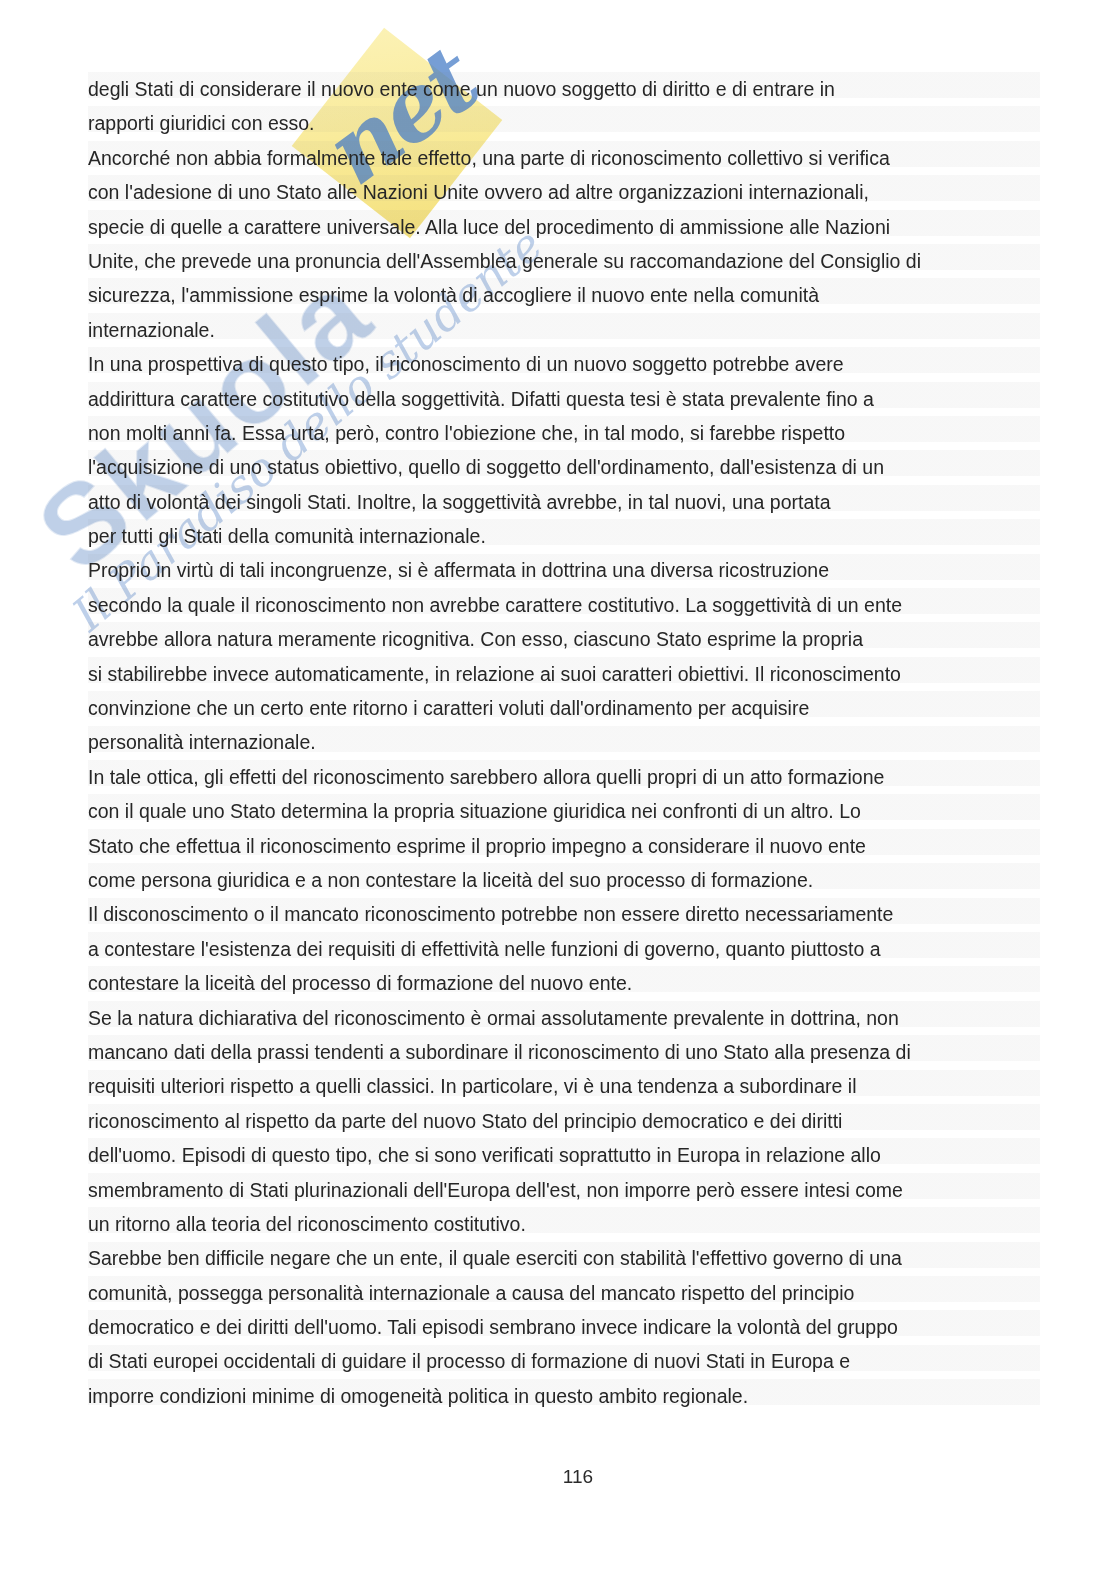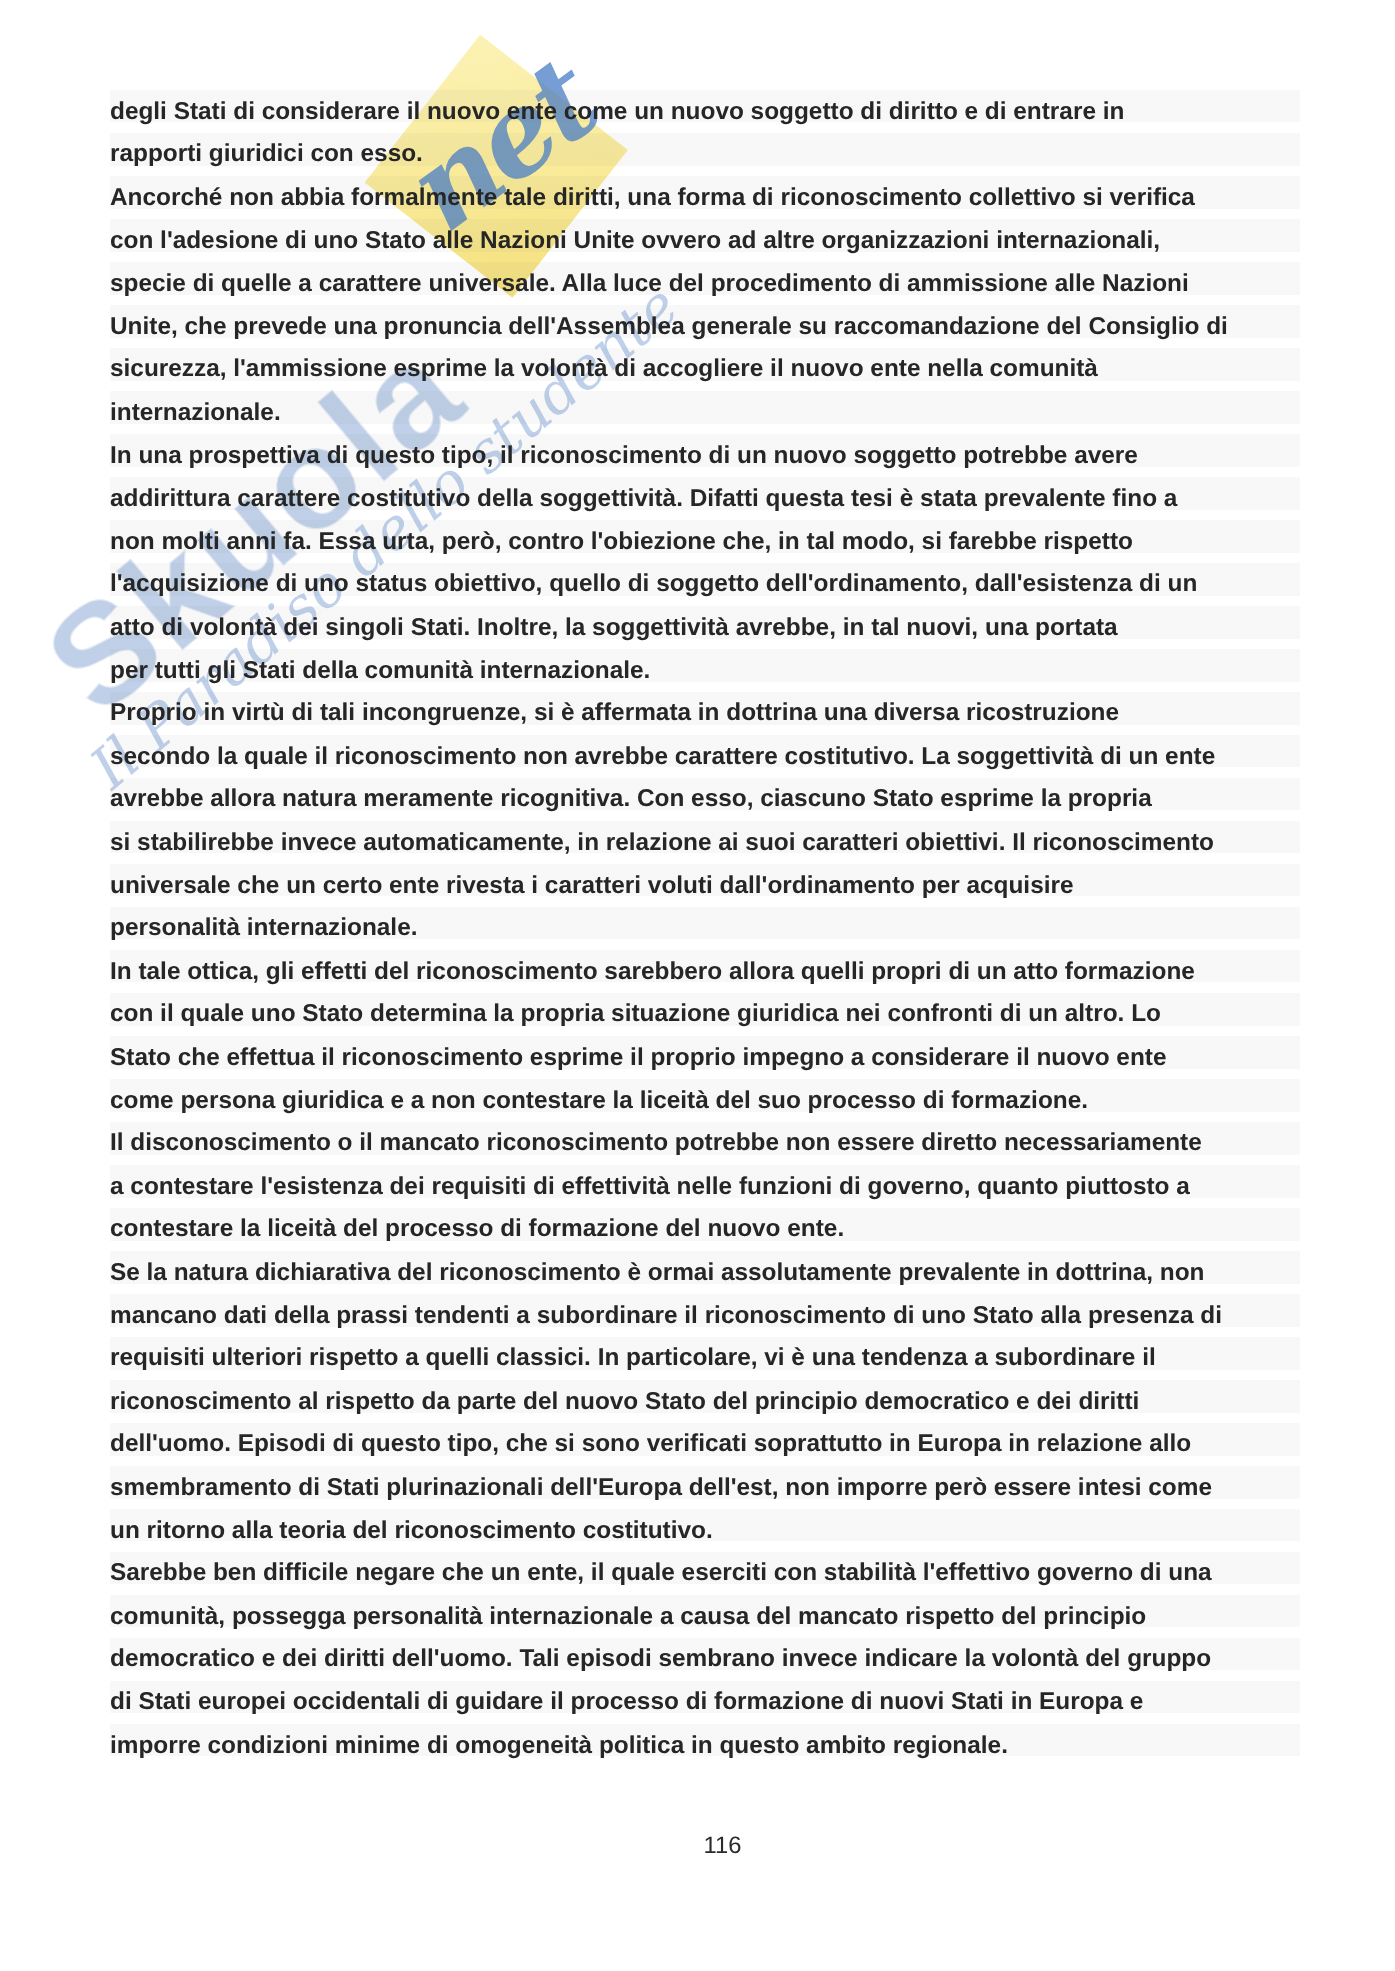--- a/index.html
+++ b/index.html
@@ -91,21 +91,20 @@
       rgba(255, 255, 255, 0) 26px,
       rgba(255, 255, 255, 0) 34.4px
     );
   }
   .line {
     height: 34.4px;
     line-height: 34.4px;
     font-size: 19.5px;
     color: #262626;
     white-space: nowrap;
-    font-weight: bold;
   }
   .page-number {
     position: absolute;
     left: 0;
     top: 1466px;
     width: 1116px;
     text-align: center;
     font-size: 19px;
     color: #2a2a2a;
     z-index: 1;
@@ -120,37 +119,37 @@
   <div class="watermark">
     <div class="wm-diamond"></div>
     <div class="wm-brand">Skuola</div>
     <div class="wm-net">net</div>
     <div class="wm-tagline">Il Paradiso dello studente</div>
   </div>
 
   <div class="text-block">
       <div class="line">degli Stati di considerare il nuovo ente come un nuovo soggetto di diritto e di entrare in</div>
       <div class="line">rapporti giuridici con esso.</div>
-      <div class="line">Ancorché non abbia formalmente tale diritti, una forma di riconoscimento collettivo si verifica</div>
+      <div class="line">Ancorché non abbia formalmente tale effetto, una parte di riconoscimento collettivo si verifica</div>
       <div class="line">con l'adesione di uno Stato alle Nazioni Unite ovvero ad altre organizzazioni internazionali,</div>
       <div class="line">specie di quelle a carattere universale. Alla luce del procedimento di ammissione alle Nazioni</div>
       <div class="line">Unite, che prevede una pronuncia dell'Assemblea generale su raccomandazione del Consiglio di</div>
       <div class="line">sicurezza, l'ammissione esprime la volontà di accogliere il nuovo ente nella comunità</div>
       <div class="line">internazionale.</div>
       <div class="line">In una prospettiva di questo tipo, il riconoscimento di un nuovo soggetto potrebbe avere</div>
       <div class="line">addirittura carattere costitutivo della soggettività. Difatti questa tesi è stata prevalente fino a</div>
       <div class="line">non molti anni fa. Essa urta, però, contro l'obiezione che, in tal modo, si farebbe rispetto</div>
       <div class="line">l'acquisizione di uno status obiettivo, quello di soggetto dell'ordinamento, dall'esistenza di un</div>
       <div class="line">atto di volontà dei singoli Stati. Inoltre, la soggettività avrebbe, in tal nuovi, una portata</div>
       <div class="line">per tutti gli Stati della comunità internazionale.</div>
       <div class="line">Proprio in virtù di tali incongruenze, si è affermata in dottrina una diversa ricostruzione</div>
       <div class="line">secondo la quale il riconoscimento non avrebbe carattere costitutivo. La soggettività di un ente</div>
       <div class="line">avrebbe allora natura meramente ricognitiva. Con esso, ciascuno Stato esprime la propria</div>
       <div class="line">si stabilirebbe invece automaticamente, in relazione ai suoi caratteri obiettivi. Il riconoscimento</div>
-      <div class="line">universale che un certo ente rivesta i caratteri voluti dall'ordinamento per acquisire</div>
+      <div class="line">convinzione che un certo ente ritorno i caratteri voluti dall'ordinamento per acquisire</div>
       <div class="line">personalità internazionale.</div>
       <div class="line">In tale ottica, gli effetti del riconoscimento sarebbero allora quelli propri di un atto formazione</div>
       <div class="line">con il quale uno Stato determina la propria situazione giuridica nei confronti di un altro. Lo</div>
       <div class="line">Stato che effettua il riconoscimento esprime il proprio impegno a considerare il nuovo ente</div>
       <div class="line">come persona giuridica e a non contestare la liceità del suo processo di formazione.</div>
       <div class="line">Il disconoscimento o il mancato riconoscimento potrebbe non essere diretto necessariamente</div>
       <div class="line">a contestare l'esistenza dei requisiti di effettività nelle funzioni di governo, quanto piuttosto a</div>
       <div class="line">contestare la liceità del processo di formazione del nuovo ente.</div>
       <div class="line">Se la natura dichiarativa del riconoscimento è ormai assolutamente prevalente in dottrina, non</div>
       <div class="line">mancano dati della prassi tendenti a subordinare il riconoscimento di uno Stato alla presenza di</div>

